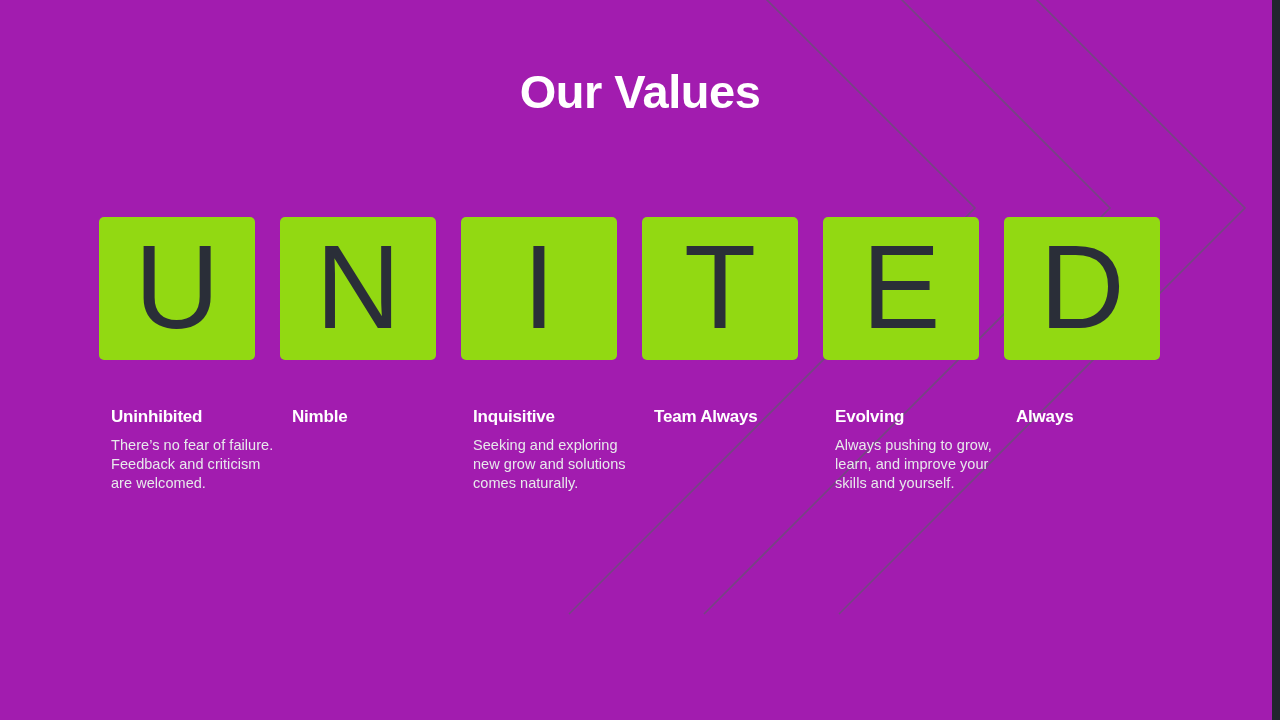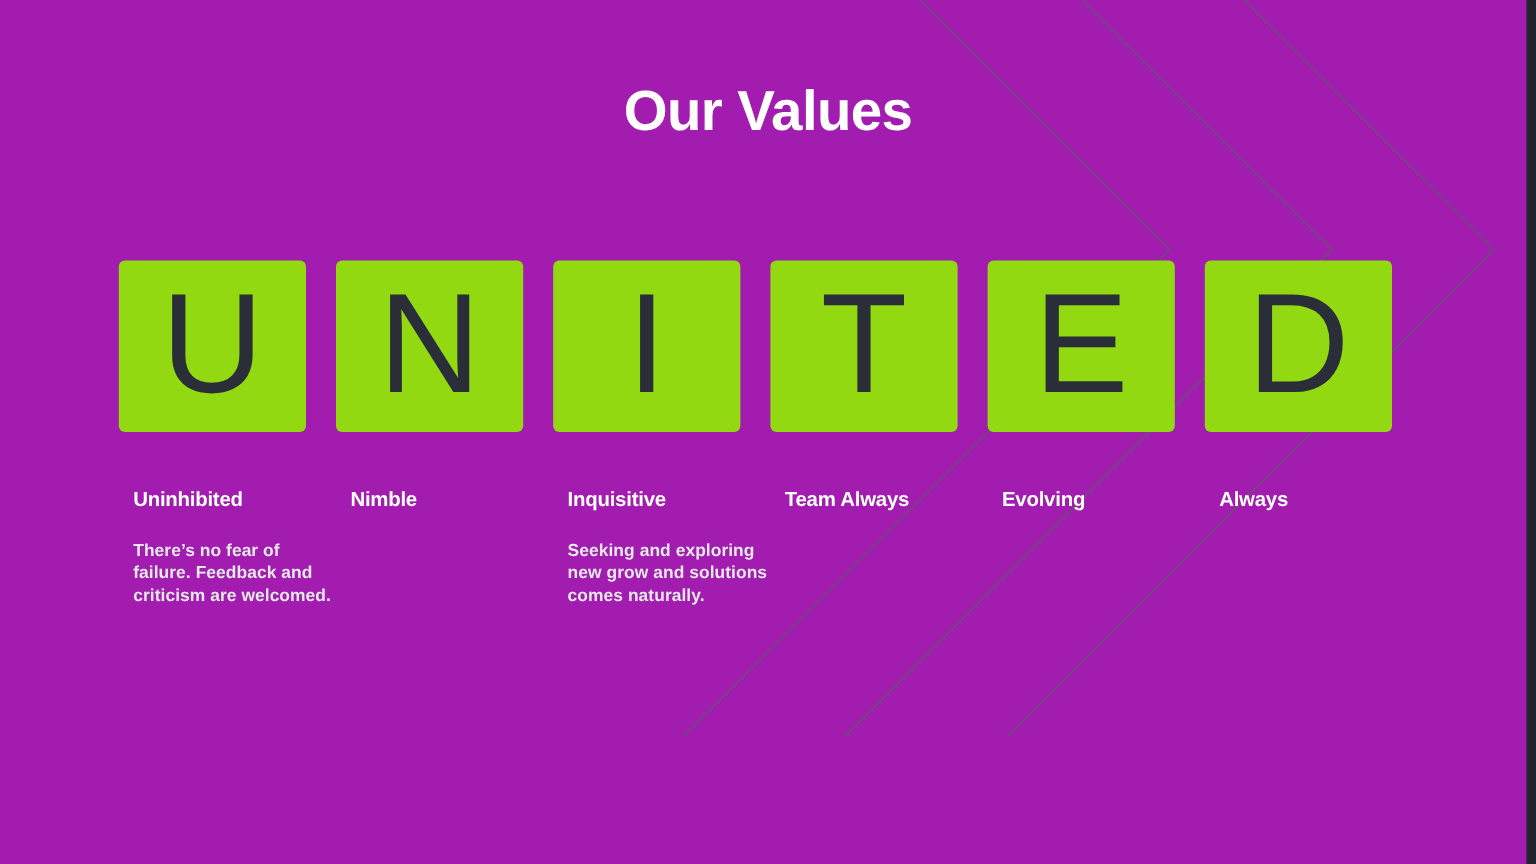--- a/index.html
+++ b/index.html
@@ -80,26 +80,26 @@
     margin-top: 47px;
     margin-left: 12px;
     color: #ffffff;
     font-size: 17px;
     font-weight: bold;
     line-height: 1.15;
     letter-spacing: -0.2px;
   }
 
   .value-desc {
-    margin-top: 23px;
+    margin-top: 9px;
     margin-left: 12px;
     width: 168px;
     color: #e8e9ec;
     font-size: 14.5px;
-    font-weight: bold;
+    font-weight: normal;
     line-height: 19.3px;
     letter-spacing: 0.05px;
   }
 </style>
 </head>
 <body>
 
 <div id="slide">
 
   <svg id="bg-chevrons" viewBox="0 0 1280 720" xmlns="http://www.w3.org/2000/svg" aria-hidden="true">
@@ -142,20 +142,21 @@
         <span class="letter-glyph">T</span>
       </div>
       <div class="value-title">Team Always</div>
     </div>
 
     <div class="value-col">
       <div class="letter-tile">
         <span class="letter-glyph">E</span>
       </div>
       <div class="value-title">Evolving</div>
+      <div class="value-desc">Always pushing to grow, learn, and improve your skills and yourself.</div>
     </div>
 
     <div class="value-col">
       <div class="letter-tile">
         <span class="letter-glyph">D</span>
       </div>
       <div class="value-title">Always</div>
     </div>
 
   </div>

